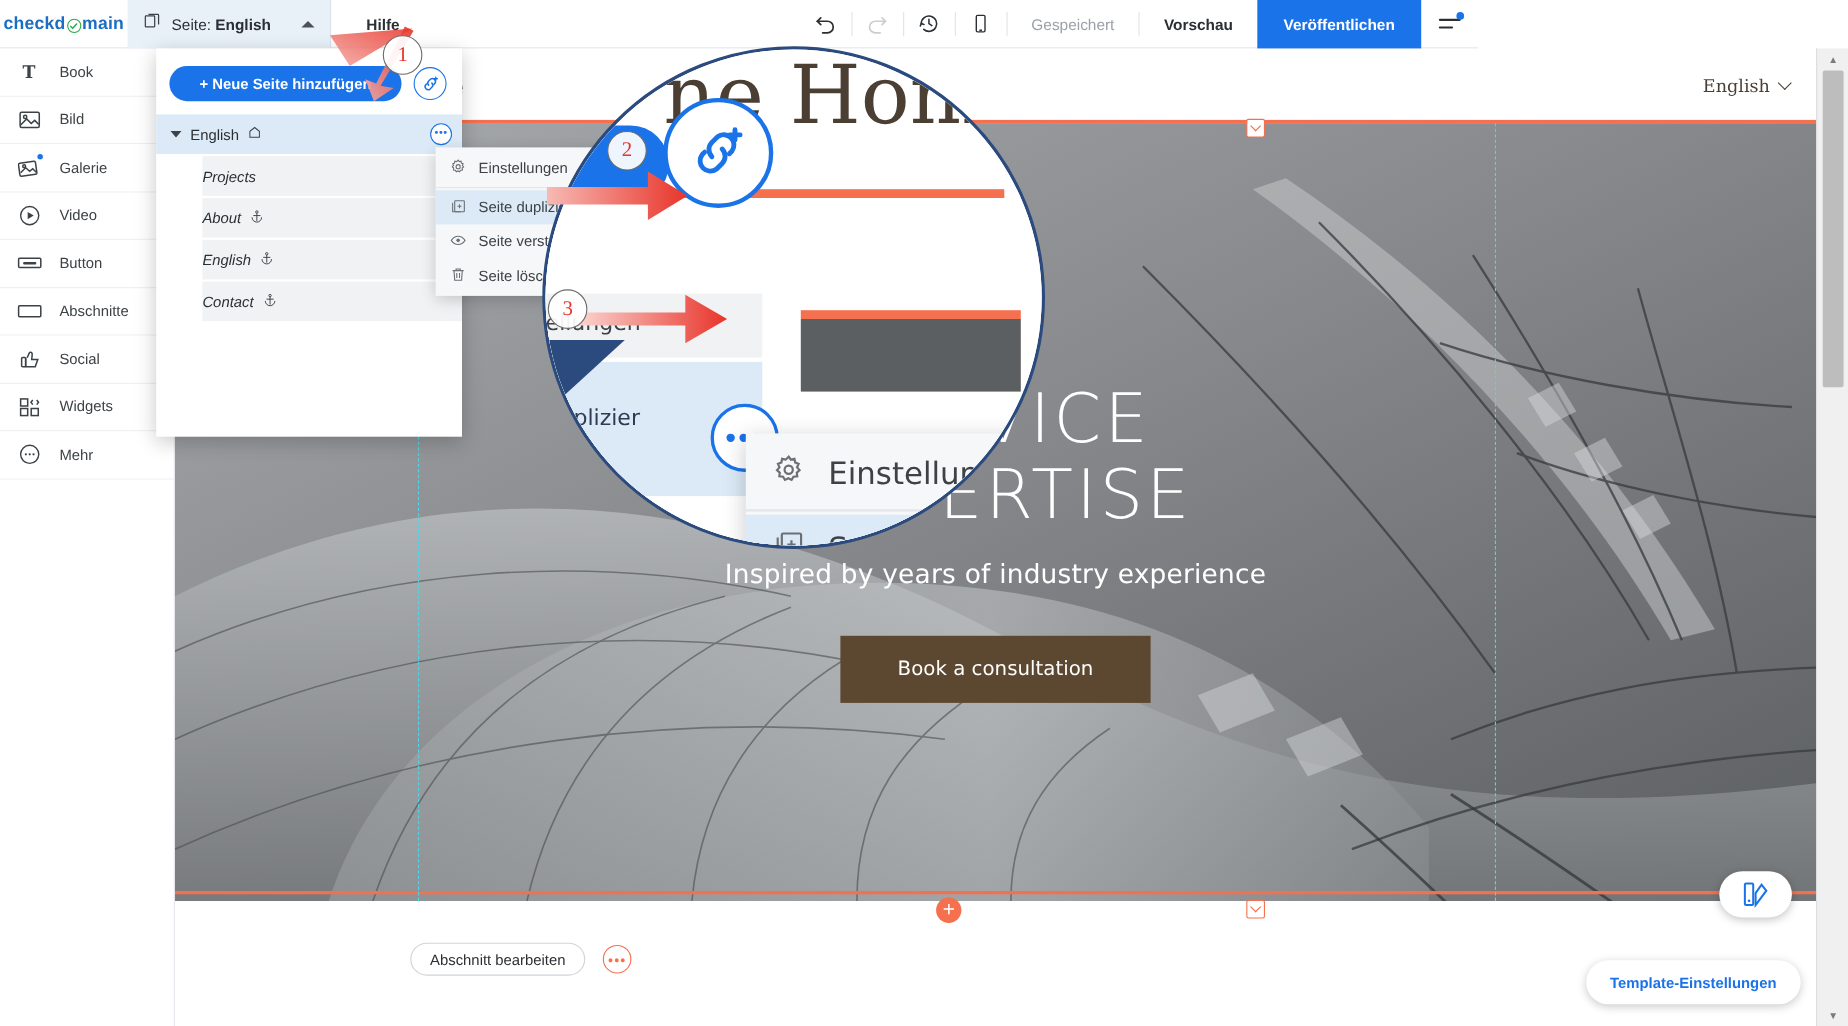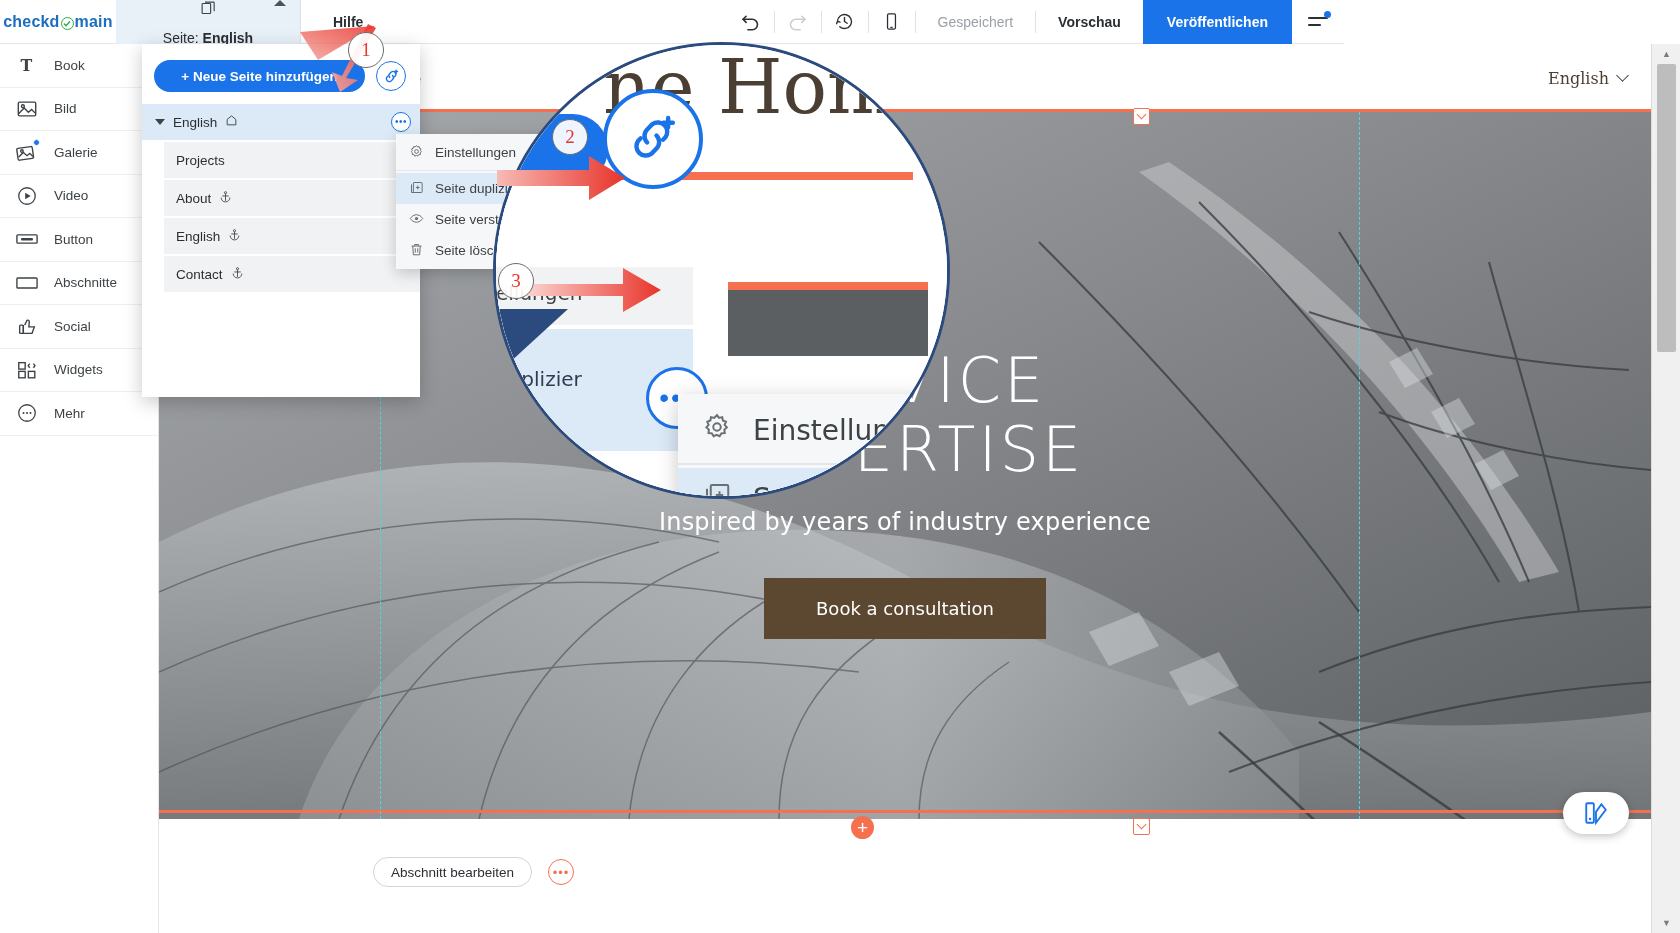--- a/index.html
+++ b/index.html
@@ -25,21 +25,21 @@
   }
   .brand .logo-dot {
     display: inline-flex; align-items: center; justify-content: center;
     width: 13px; height: 13px; border-radius: 50%;
     border: 1.6px solid #29ab4a; margin: 0 1px; position: relative; top: 2px;
   }
   .brand .logo-dot svg { display: block; }
   .page-tab {
     height: 44px; width: 185px; background: #e9f1f8;
     display: flex; align-items: center; gap: 9px; padding: 0 14px;
-    border-right: 1px solid #dbe3ea; cursor: pointer; position: relative; flex-direction: column;
+    border-right: 1px solid #dbe3ea; cursor: pointer; position: relative;
   }
   .page-tab .lbl { font-size: 14px; color: #2b2f33; white-space: nowrap; }
   .page-tab .lbl b { font-weight: 700; }
   .page-tab .caret-up {
     position: absolute; right: 14px; width: 0; height: 0;
     border-left: 6px solid transparent; border-right: 6px solid transparent;
     border-bottom: 6px solid #4d5257;
   }
   .help-btn {
     margin-left: 22px; font-size: 14px; font-weight: 700; color: #2b2f33;
@@ -226,21 +226,21 @@
   .pp-link {
     width: 30px; height: 30px; border-radius: 50%; border: 1.3px solid #1a73e8;
     display: flex; align-items: center; justify-content: center;
     cursor: pointer; flex: none; background: #fff;
   }
   .pp-row {
     height: 36px; display: flex; align-items: center; cursor: pointer;
     position: relative; font-size: 13.5px; color: #2b2f33;
   }
   .pp-row.root { background: #dceaf7; padding-left: 13px; gap: 8px; }
-  .pp-row.child { background: #f1f2f3; margin: 2px 0 2px 22px; padding-left: 12px; gap: 8px; }
+  .pp-row.child { background: #f1f2f3; margin: 2px 0 2px 42px; gap: 8px; font-style: italic; }
   .pp-row .tri {
     width: 0; height: 0; border-left: 5px solid transparent;
     border-right: 5px solid transparent; border-top: 6px solid #3c4246;
   }
   .pp-dots {
     position: absolute; right: 9px; width: 20px; height: 20px;
     border-radius: 50%; border: 1.2px solid #1a73e8; color: #1a73e8;
     display: flex; align-items: center; justify-content: center;
     font-size: 10px; letter-spacing: .5px; background: #fff; line-height: 1;
   }
@@ -423,20 +423,21 @@
       <div class="round-btn">•••</div>
     </div>
 
     <div class="fab">
       <svg width="26" height="26" viewBox="0 0 24 24" fill="none" stroke="#1a73e8" stroke-width="1.7">
         <rect x="3" y="3" width="7" height="18" rx="1"></rect>
         <circle cx="6.5" cy="17.5" r="1.1" fill="#1a73e8" stroke="none"></circle>
         <path d="M12 21 L21 9 L17 4 L12 11 Z"></path>
       </svg>
     </div>
+    <div class="tmpl-btn">Template-Einstellungen</div>
   </div>
 
   <div class="scroll-track">
     <div class="scroll-arrow" style="position:absolute;top:0;">▲</div>
     <div class="scroll-thumb"></div>
     <div class="scroll-arrow" style="position:absolute;bottom:0;">▼</div>
   </div>
 
   <div class="sidebar">
 

